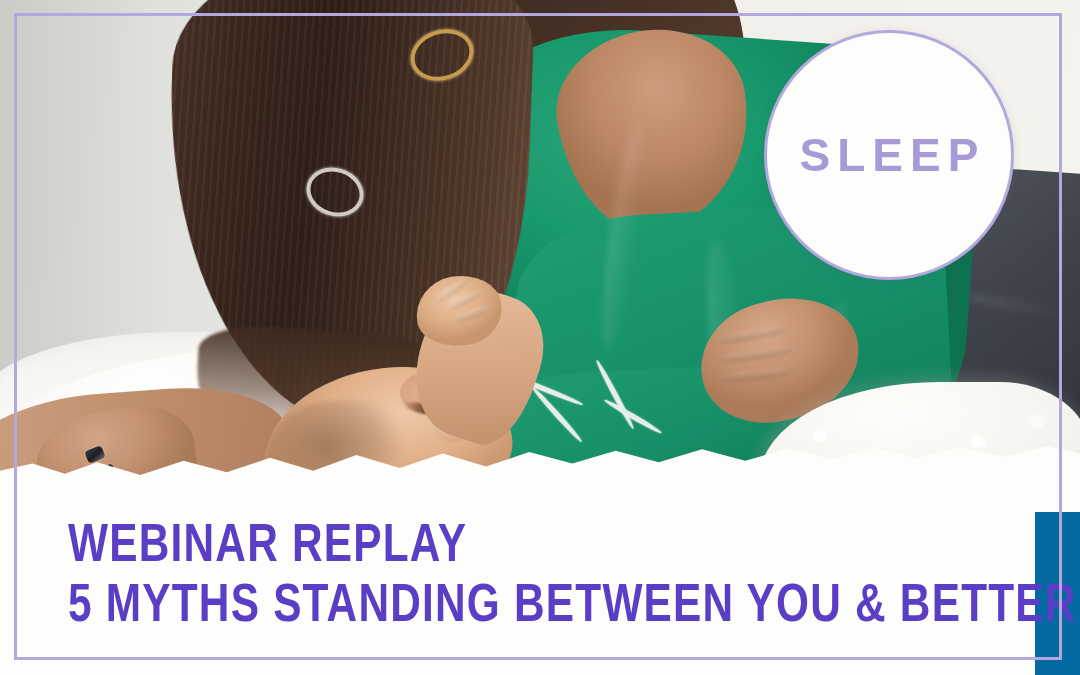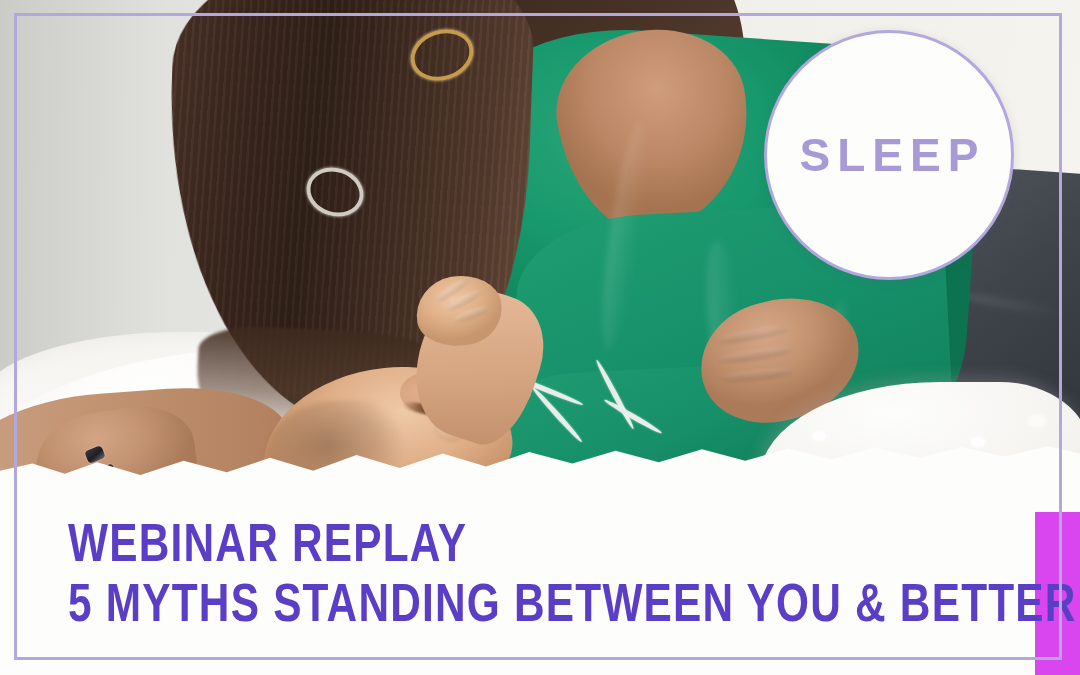--- a/index.html
+++ b/index.html
@@ -8,21 +8,21 @@
     background: #e8e8e8;
   }
   body {
     font-family: "Liberation Sans", sans-serif;
   }
 
   .promo-card {
     position: relative;
     width: 1080px;
     height: 675px;
-    background: #d946ef;
+    background: #0369a1;
     overflow: hidden;
   }
 
   
   .frame {
     position: absolute;
     left: 14px;
     top: 13px;
     width: 1048px;
     height: 647px;

